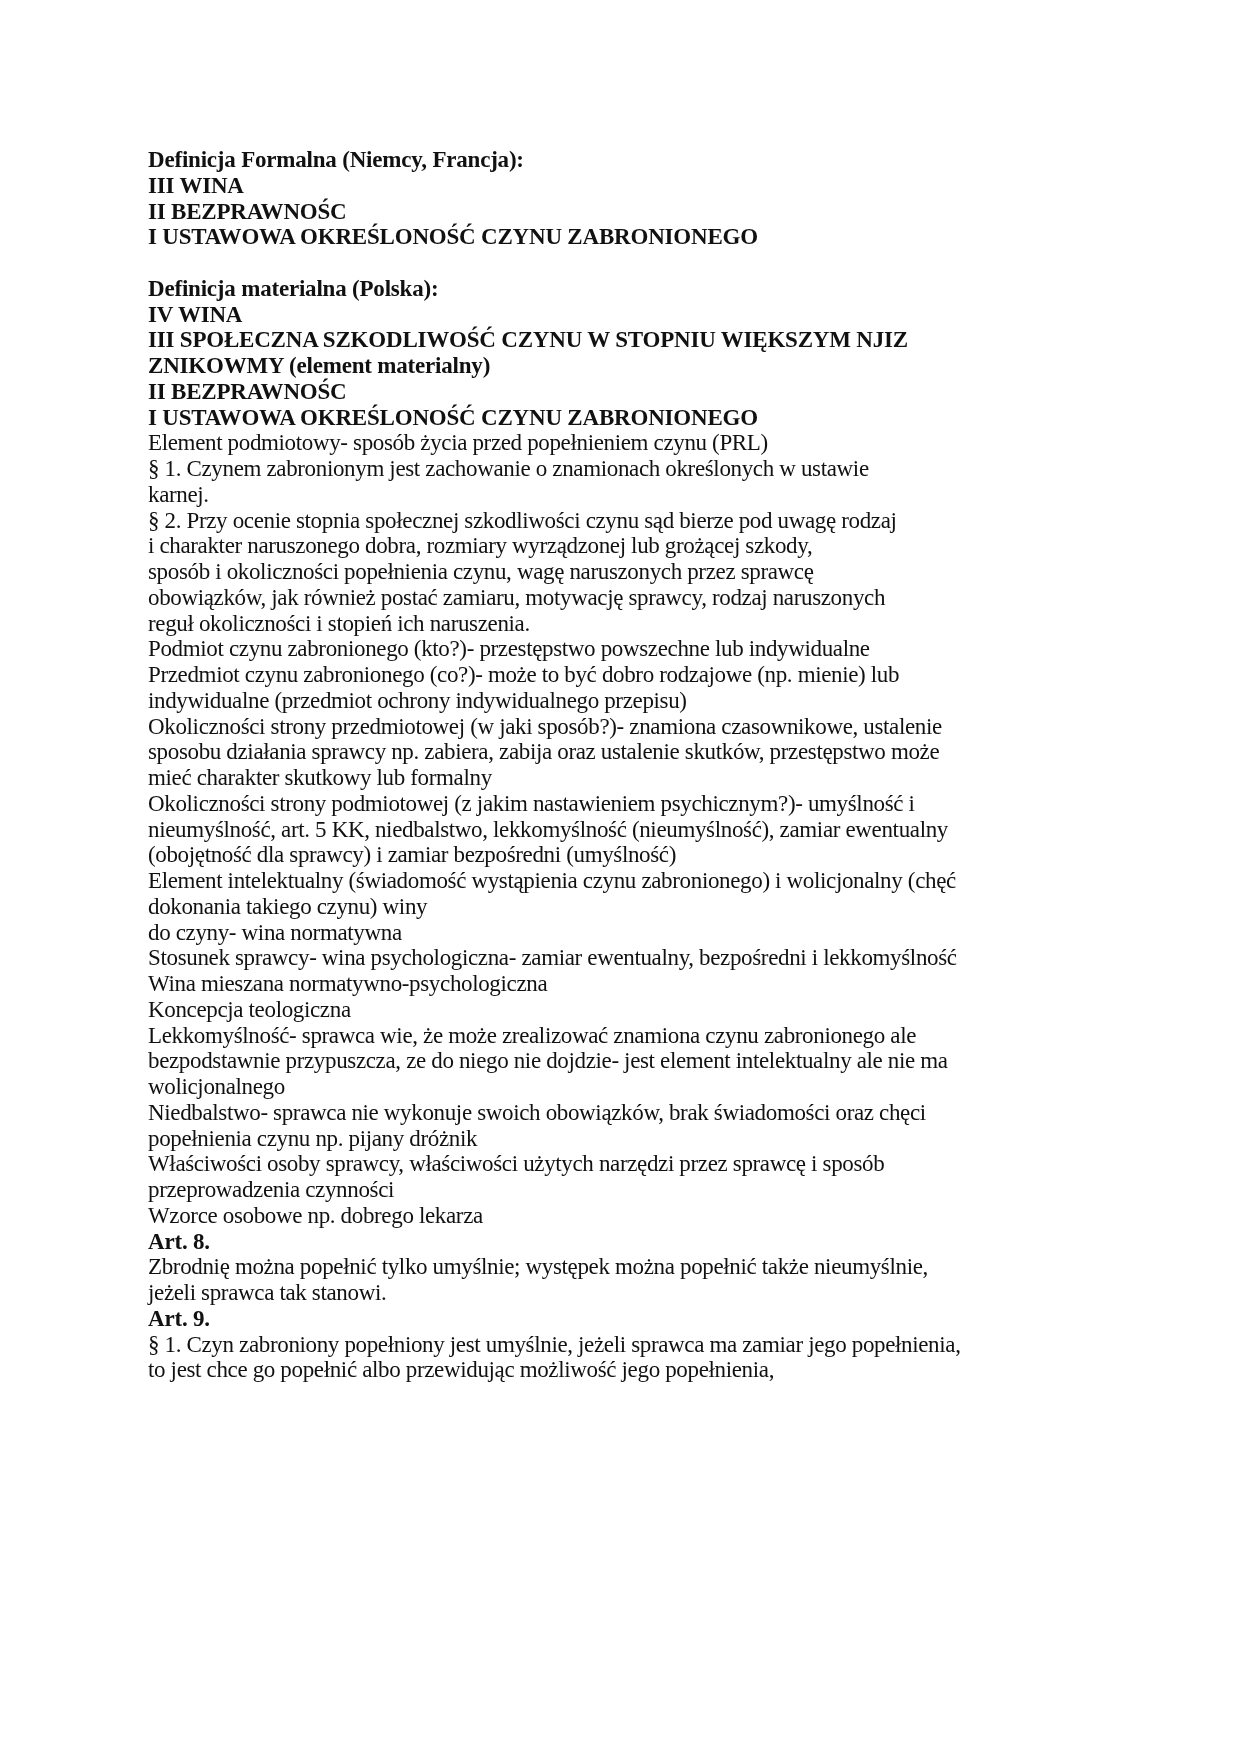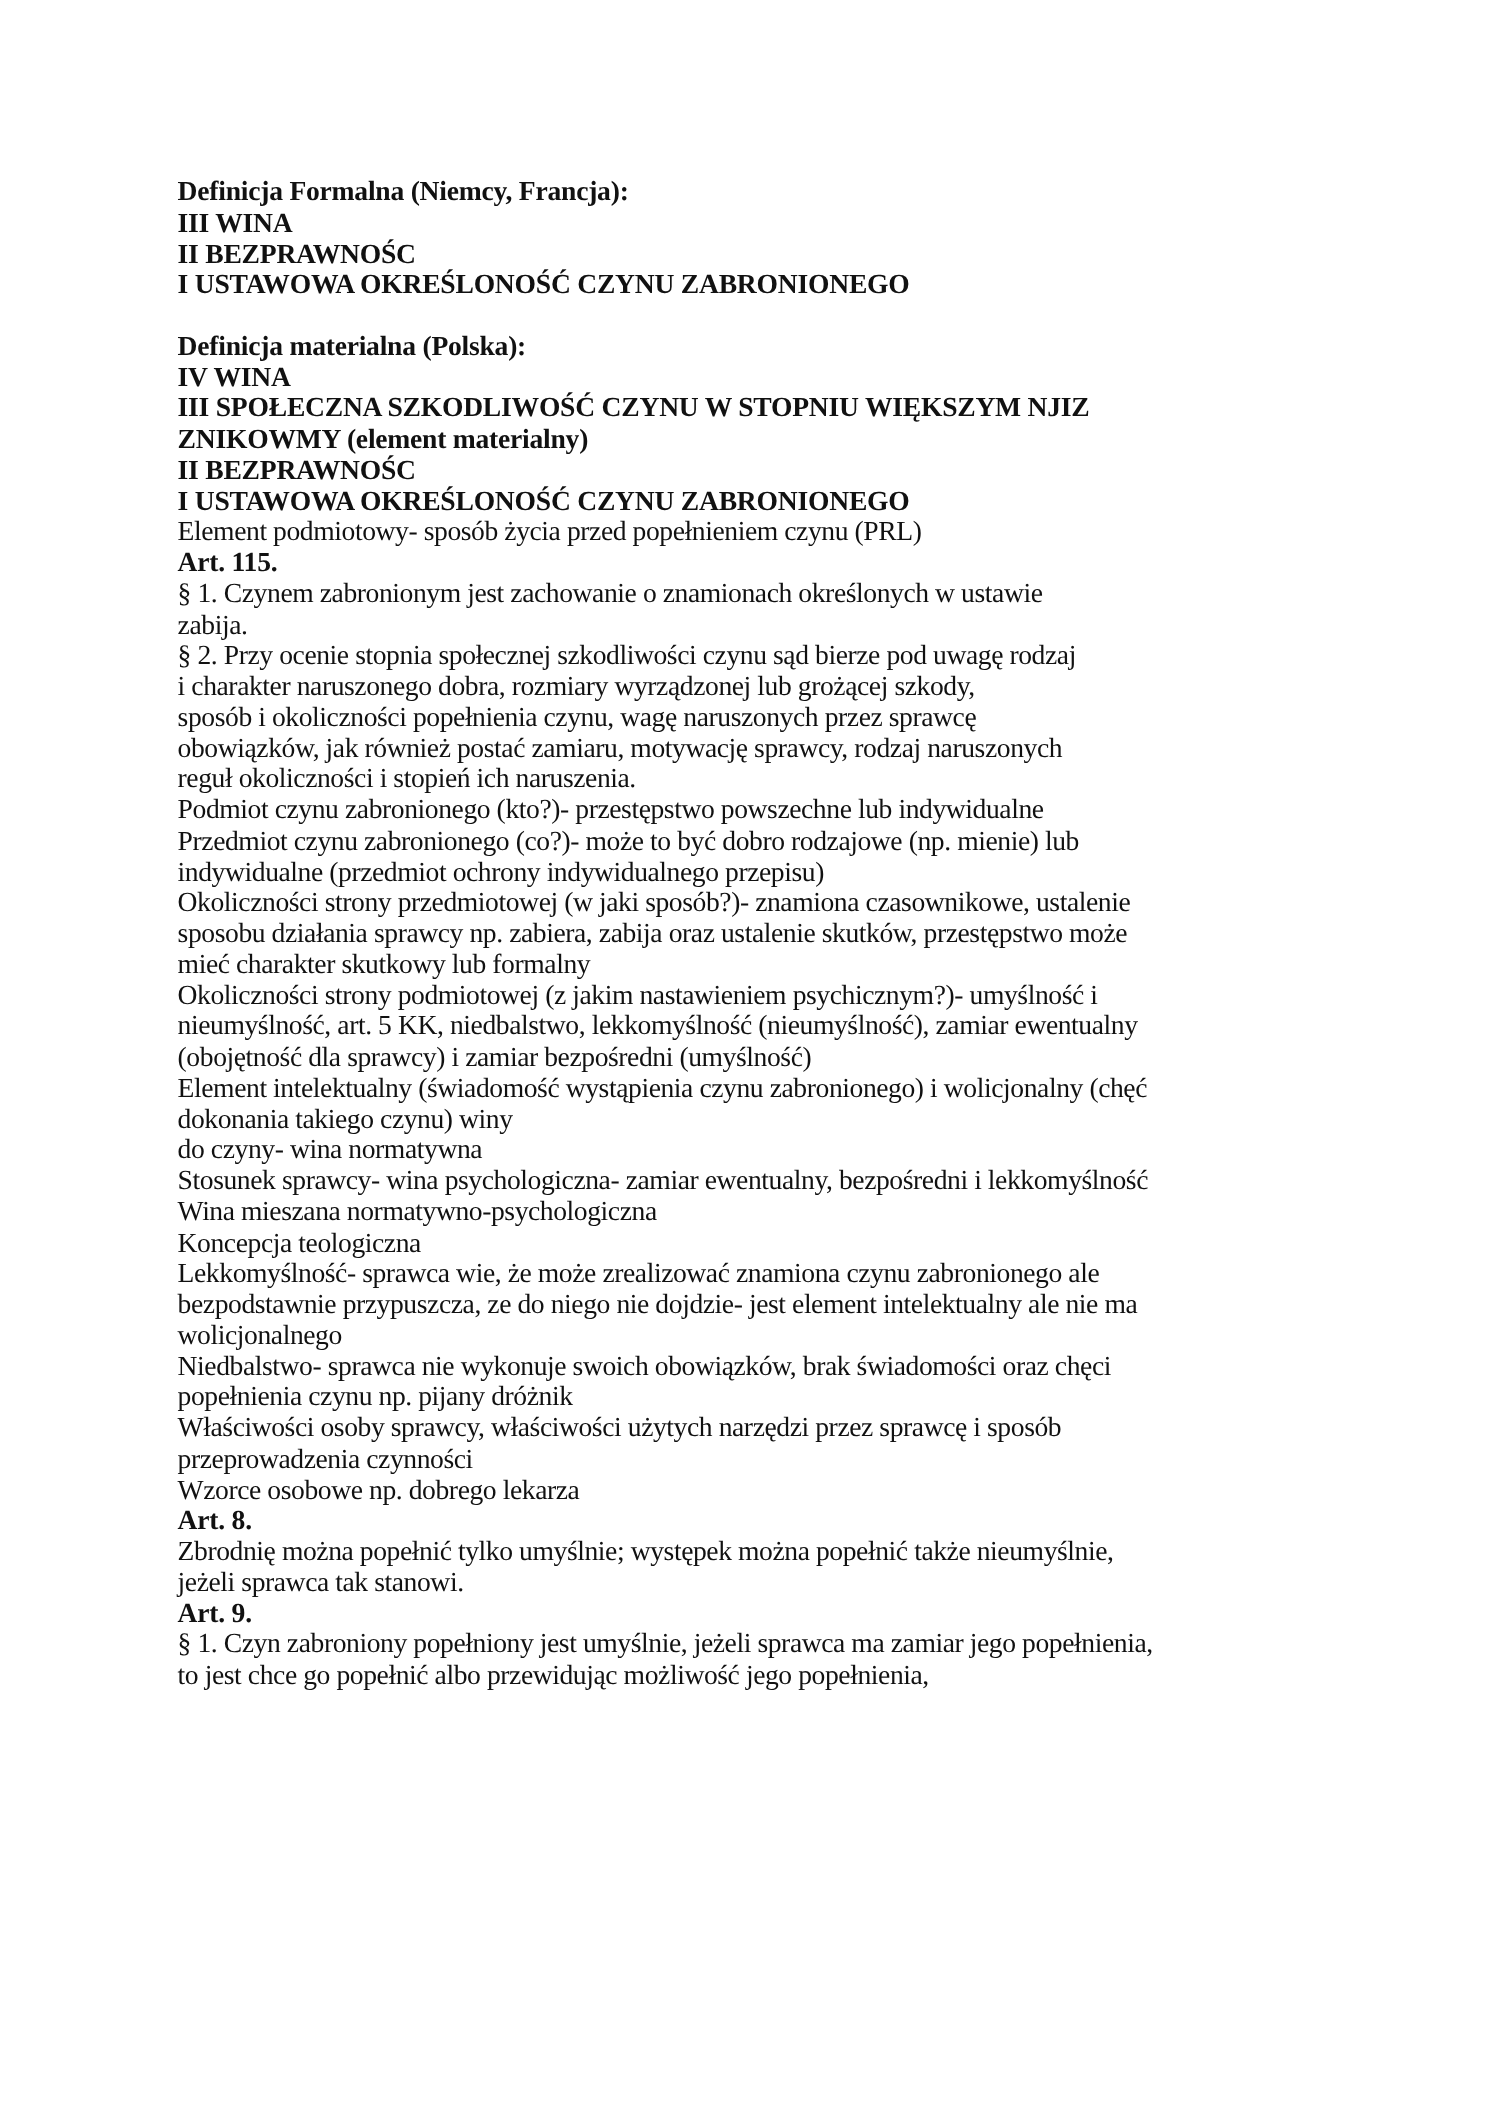--- a/index.html
+++ b/index.html
@@ -62,23 +62,22 @@
 
     <span class="line bold">Definicja materialna (Polska):</span>
     <span class="line bold">IV WINA</span>
     <span class="line bold">III SPOŁECZNA SZKODLIWOŚĆ CZYNU W STOPNIU WIĘKSZYM NJIZ</span>
     <span class="line bold"><span>ZNIKOWMY</span><span> (element materialny)</span></span>
     <span class="line bold">II BEZPRAWNOŚC</span>
     <span class="line bold">I USTAWOWA OKREŚLONOŚĆ CZYNU ZABRONIONEGO</span>
 
     <span class="line">Element podmiotowy- sposób życia przed popełnieniem czynu (PRL)</span>
 
-    <span class="line bold">Art. 115.</span>
     <span class="line">§ 1. Czynem zabronionym jest zachowanie o znamionach określonych w ustawie</span>
-    <span class="line">zabija.</span>
+    <span class="line">karnej.</span>
     <span class="line">§ 2. Przy ocenie stopnia społecznej szkodliwości czynu sąd bierze pod uwagę rodzaj</span>
     <span class="line">i charakter naruszonego dobra, rozmiary wyrządzonej lub grożącej szkody,</span>
     <span class="line">sposób i okoliczności popełnienia czynu, wagę naruszonych przez sprawcę</span>
     <span class="line">obowiązków, jak również postać zamiaru, motywację sprawcy, rodzaj naruszonych</span>
     <span class="line">reguł okoliczności i stopień ich naruszenia.</span>
 
     <span class="line">Podmiot czynu zabronionego (kto?)- przestępstwo powszechne lub indywidualne</span>
     <span class="line">Przedmiot czynu zabronionego (co?)- może to być dobro rodzajowe (np. mienie) lub</span>
     <span class="line">indywidualne (przedmiot ochrony indywidualnego przepisu)</span>
     <span class="line">Okoliczności strony przedmiotowej (w jaki sposób?)- znamiona czasownikowe, ustalenie</span>

